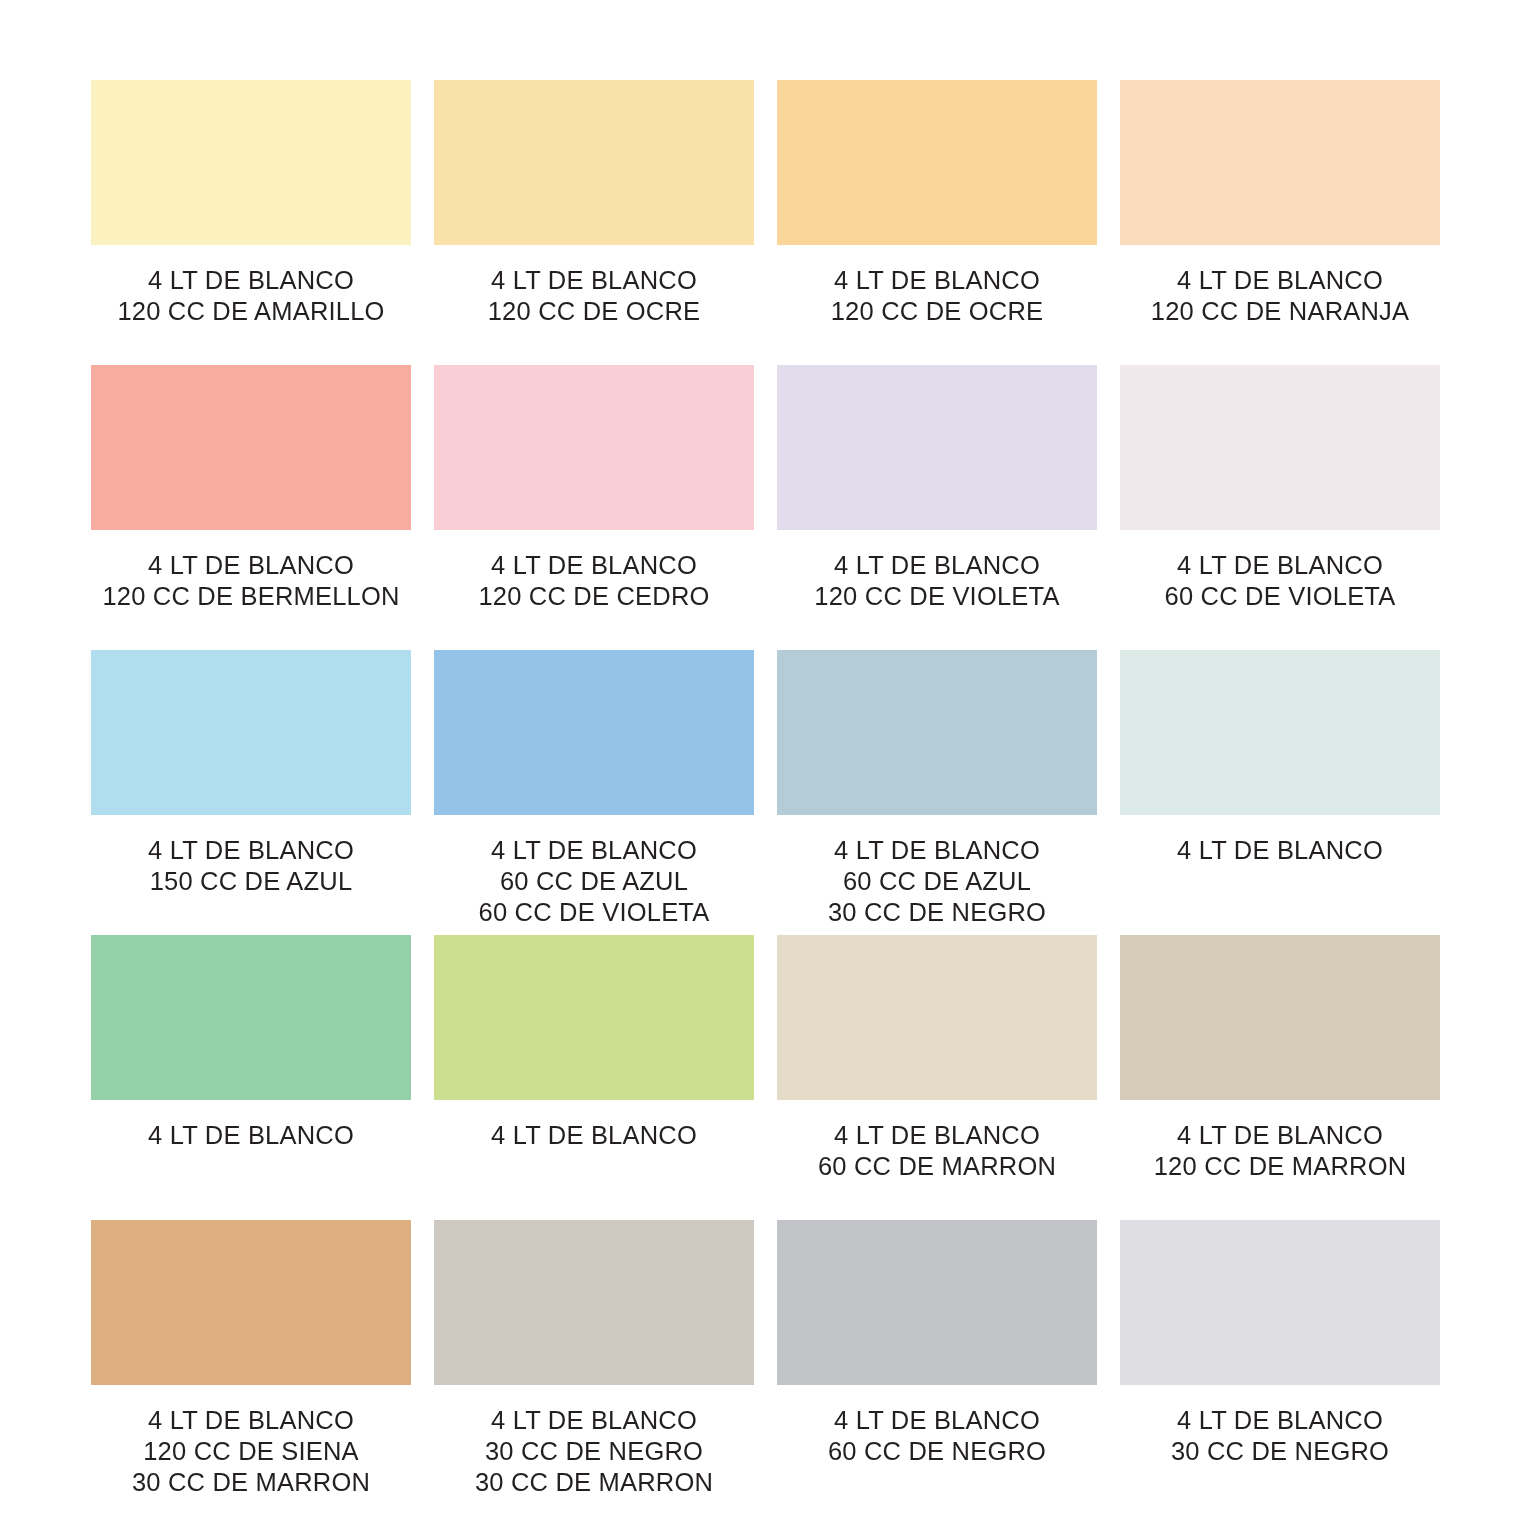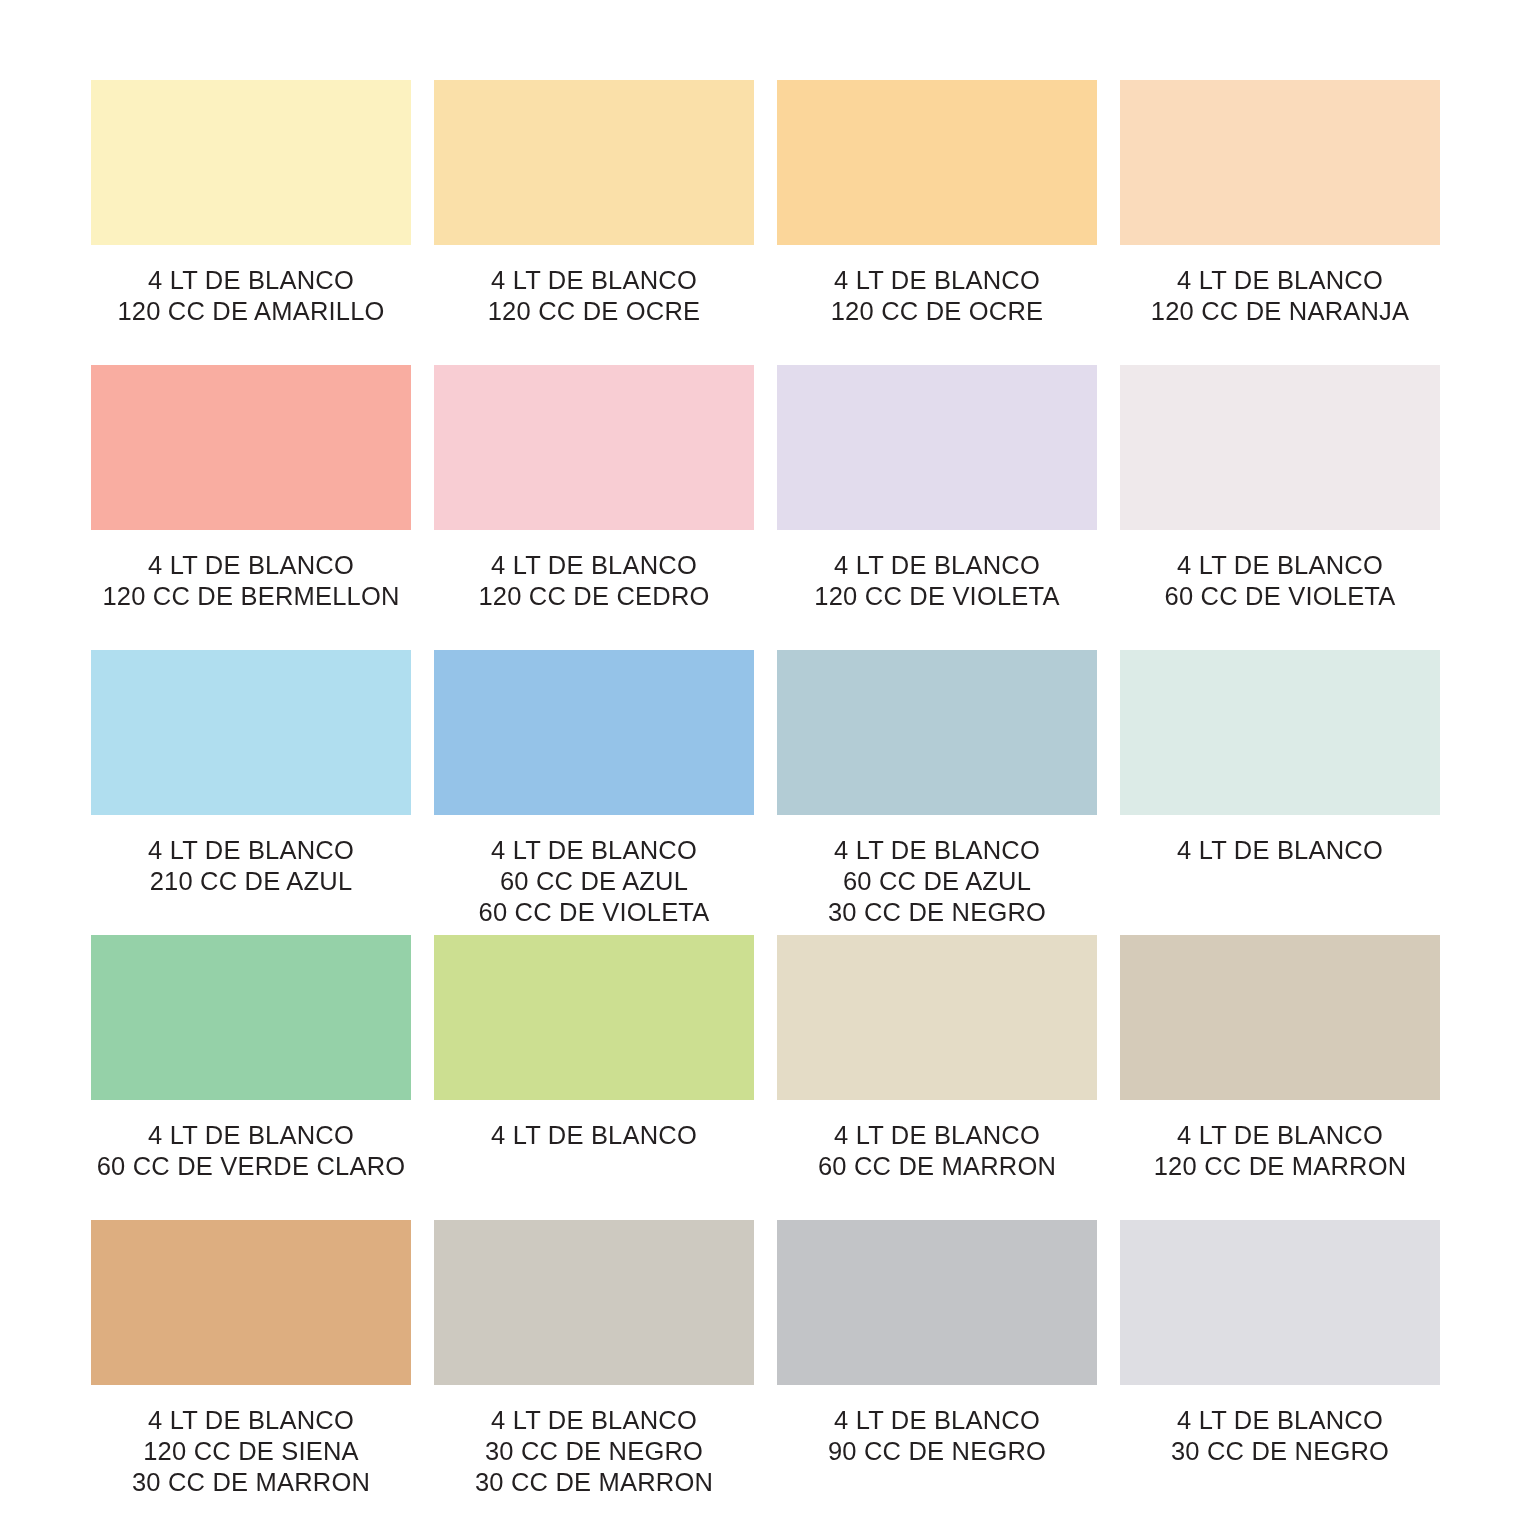--- a/index.html
+++ b/index.html
@@ -88,37 +88,37 @@
       <div class="swatch-cell">
         <div class="swatch-chip" style="background-color: rgb(226, 220, 237);"></div>
         <div class="swatch-caption"><span class="caption-line">4 LT DE BLANCO</span><span class="caption-line">120 CC DE VIOLETA</span></div>
       </div>
       <div class="swatch-cell">
         <div class="swatch-chip" style="background-color: rgb(239, 233, 235);"></div>
         <div class="swatch-caption"><span class="caption-line">4 LT DE BLANCO</span><span class="caption-line">60 CC DE VIOLETA</span></div>
       </div>
       <div class="swatch-cell">
         <div class="swatch-chip" style="background-color: rgb(176, 222, 239);"></div>
-        <div class="swatch-caption"><span class="caption-line">4 LT DE BLANCO</span><span class="caption-line">210 CC DE AZUL</span></div>
+        <div class="swatch-caption"><span class="caption-line">4 LT DE BLANCO</span><span class="caption-line">150 CC DE AZUL</span></div>
       </div>
       <div class="swatch-cell">
         <div class="swatch-chip" style="background-color: rgb(149, 195, 232);"></div>
         <div class="swatch-caption"><span class="caption-line">4 LT DE BLANCO</span><span class="caption-line">60 CC DE AZUL</span><span class="caption-line">60 CC DE VIOLETA</span></div>
       </div>
       <div class="swatch-cell">
         <div class="swatch-chip" style="background-color: rgb(179, 204, 213);"></div>
         <div class="swatch-caption"><span class="caption-line">4 LT DE BLANCO</span><span class="caption-line">60 CC DE AZUL</span><span class="caption-line">30 CC DE NEGRO</span></div>
       </div>
       <div class="swatch-cell">
         <div class="swatch-chip" style="background-color: rgb(220, 235, 231);"></div>
         <div class="swatch-caption"><span class="caption-line">4 LT DE BLANCO</span></div>
       </div>
       <div class="swatch-cell">
         <div class="swatch-chip" style="background-color: rgb(149, 209, 168);"></div>
-        <div class="swatch-caption"><span class="caption-line">4 LT DE BLANCO</span><span class="caption-line">60 CC DE VERDE CLARO</span></div>
+        <div class="swatch-caption"><span class="caption-line">4 LT DE BLANCO</span></div>
       </div>
       <div class="swatch-cell">
         <div class="swatch-chip" style="background-color: rgb(204, 223, 145);"></div>
         <div class="swatch-caption"><span class="caption-line">4 LT DE BLANCO</span></div>
       </div>
       <div class="swatch-cell">
         <div class="swatch-chip" style="background-color: rgb(228, 220, 198);"></div>
         <div class="swatch-caption"><span class="caption-line">4 LT DE BLANCO</span><span class="caption-line">60 CC DE MARRON</span></div>
       </div>
       <div class="swatch-cell">
@@ -128,20 +128,20 @@
       <div class="swatch-cell">
         <div class="swatch-chip" style="background-color: rgb(221, 174, 128);"></div>
         <div class="swatch-caption"><span class="caption-line">4 LT DE BLANCO</span><span class="caption-line">120 CC DE SIENA</span><span class="caption-line">30 CC DE MARRON</span></div>
       </div>
       <div class="swatch-cell">
         <div class="swatch-chip" style="background-color: rgb(205, 201, 192);"></div>
         <div class="swatch-caption"><span class="caption-line">4 LT DE BLANCO</span><span class="caption-line">30 CC DE NEGRO</span><span class="caption-line">30 CC DE MARRON</span></div>
       </div>
       <div class="swatch-cell">
         <div class="swatch-chip" style="background-color: rgb(194, 196, 199);"></div>
-        <div class="swatch-caption"><span class="caption-line">4 LT DE BLANCO</span><span class="caption-line">90 CC DE NEGRO</span></div>
+        <div class="swatch-caption"><span class="caption-line">4 LT DE BLANCO</span><span class="caption-line">60 CC DE NEGRO</span></div>
       </div>
       <div class="swatch-cell">
         <div class="swatch-chip" style="background-color: rgb(222, 222, 227);"></div>
         <div class="swatch-caption"><span class="caption-line">4 LT DE BLANCO</span><span class="caption-line">30 CC DE NEGRO</span></div>
       </div>
     </div>
 </div>
 
 </body></html>

